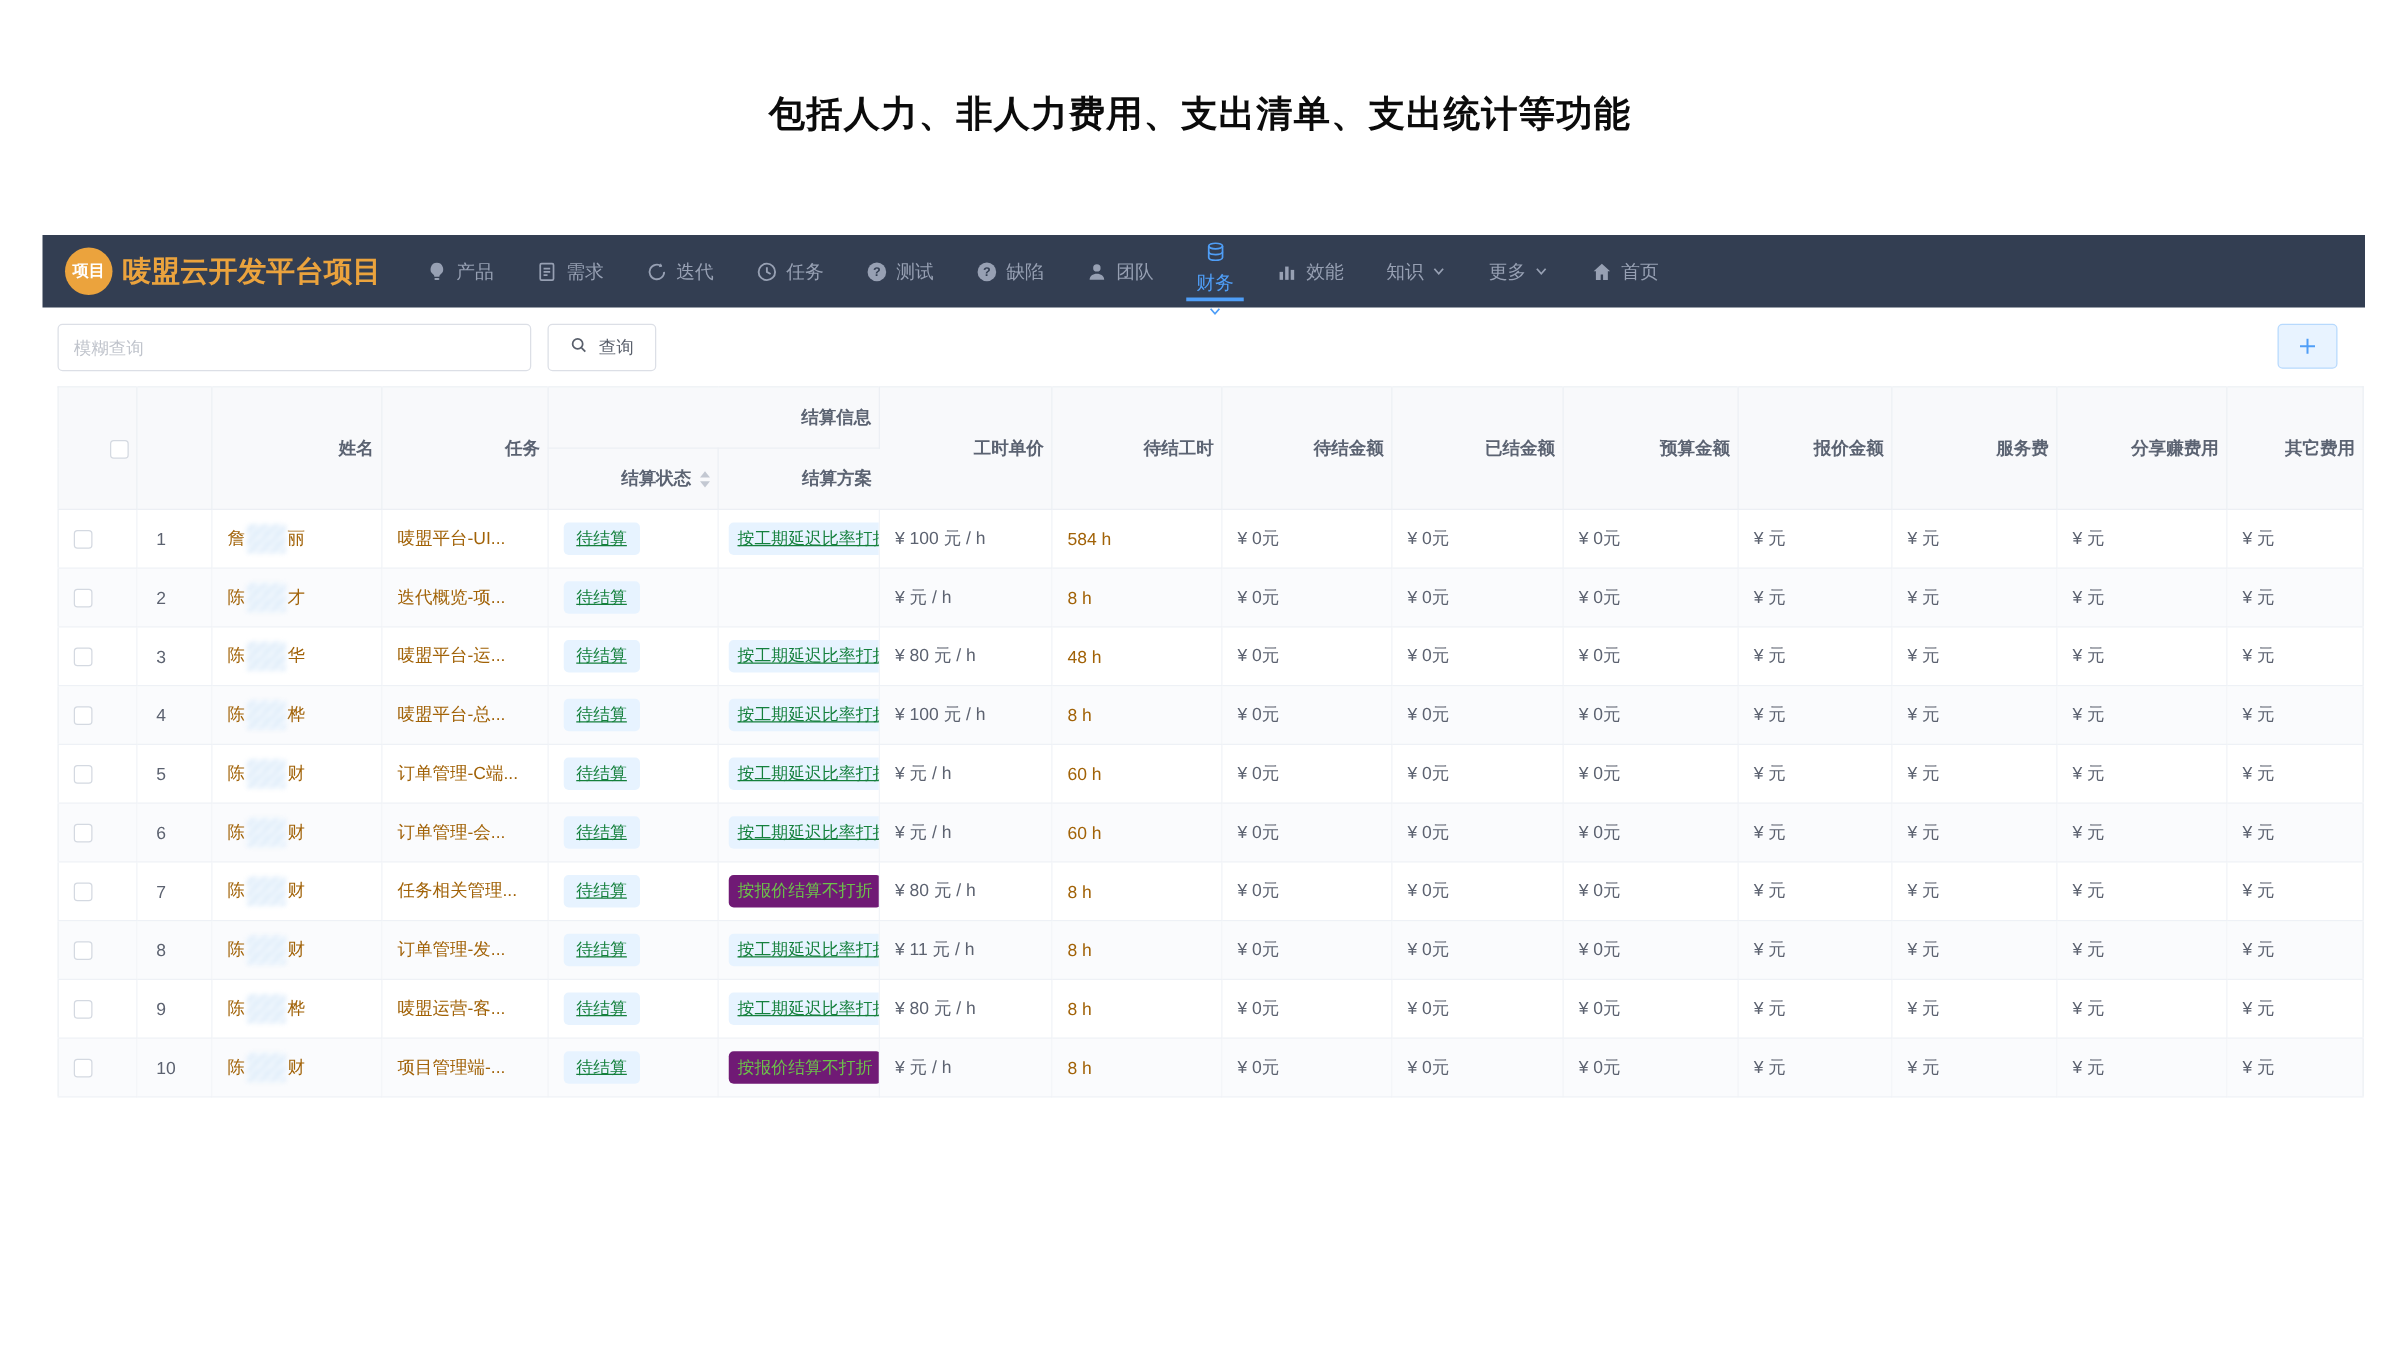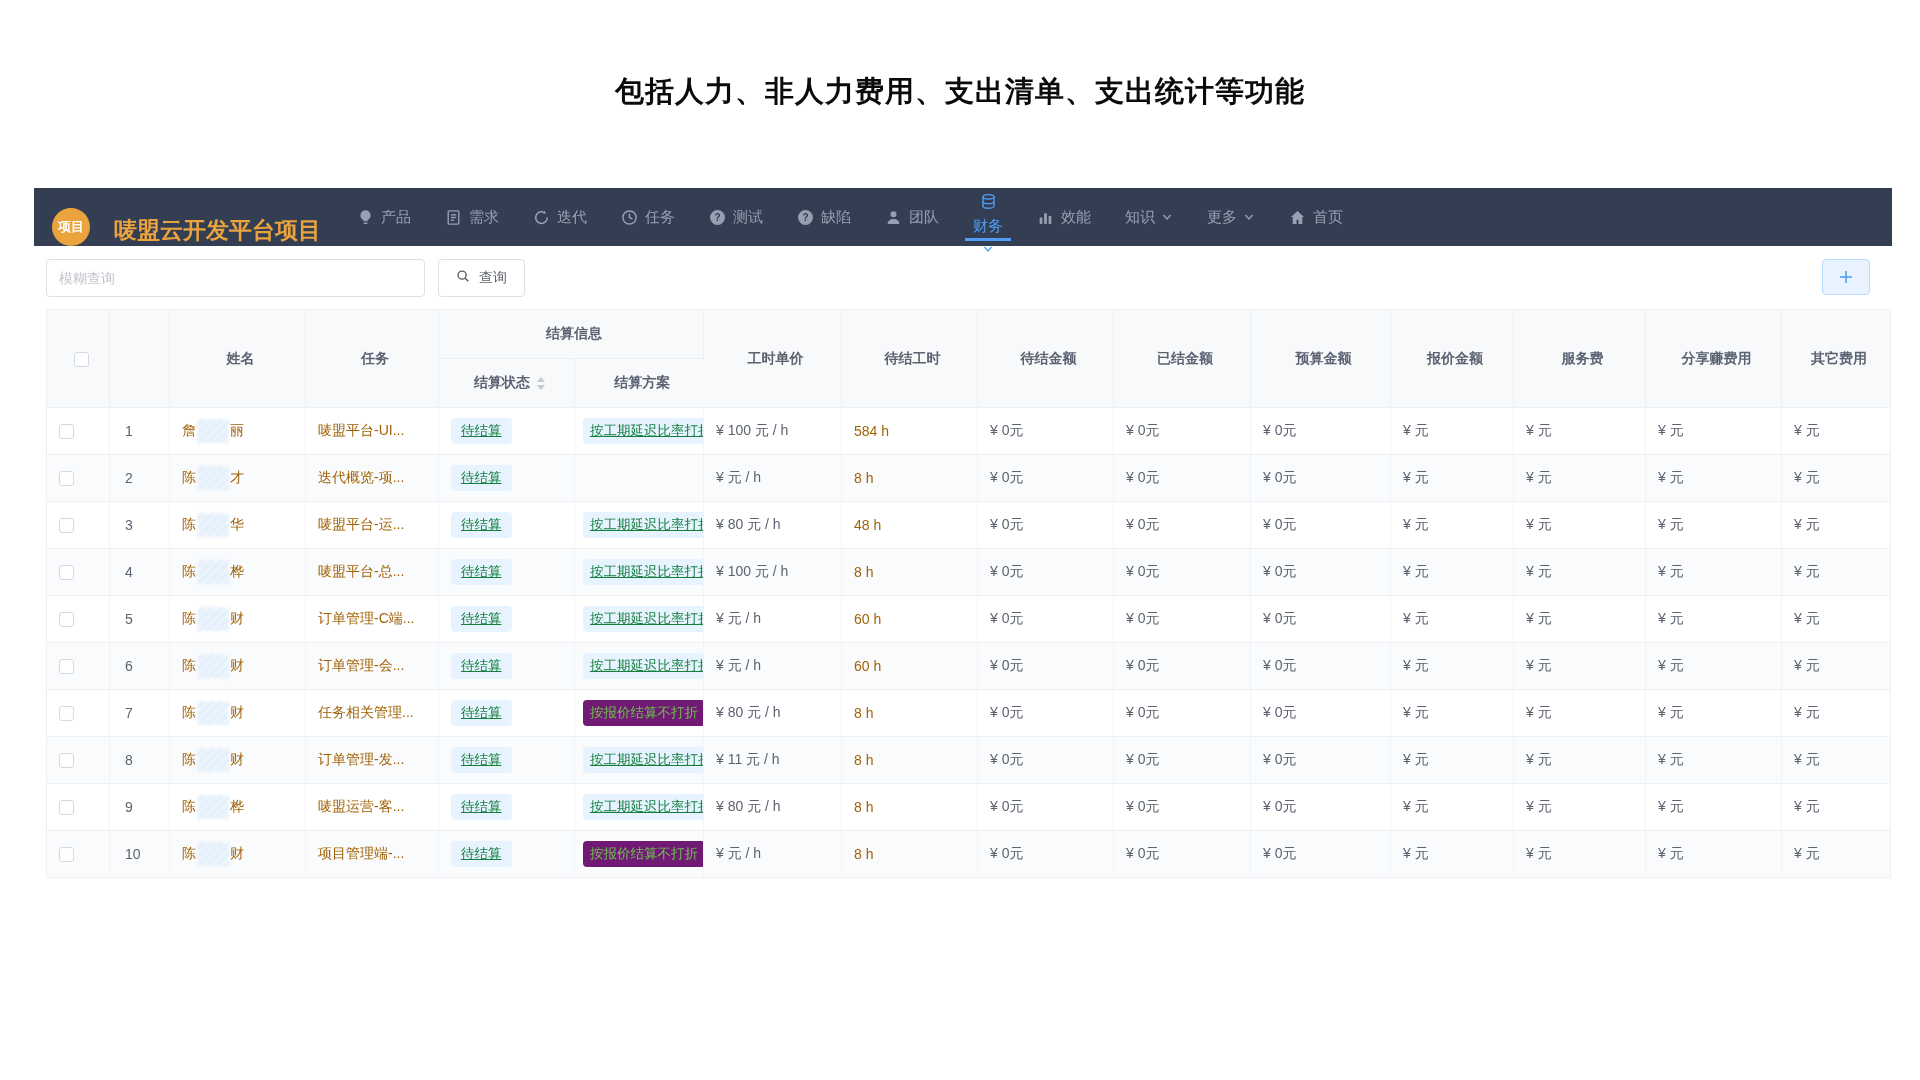--- a/index.html
+++ b/index.html
@@ -6,24 +6,24 @@
   html,body { width:1920px; height:1080px; background:#fff;
     font-family:"Liberation Sans","DejaVu Sans",sans-serif; }
   body { position:relative; overflow:hidden; }
 
   .page-title { position:absolute; top:72px; left:0; width:1920px; text-align:center;
     font-size:29px; font-weight:600; color:#0b0b0b; letter-spacing:1px; }
 
   .app { position:absolute; left:34px; top:188px; width:1858px; background:#fff; }
 
   
-  .navbar { height:58px; background:#333e52; display:flex; align-items:flex-end; padding:0 18px; }
+  .navbar { height:58px; background:#333e52; display:flex; align-items:center; padding:0 18px; }
   .logo-badge { width:38px; height:38px; border-radius:50%; background:#eba33d; color:#fff;
     font-size:13px; font-weight:700; display:flex; align-items:center; justify-content:center; flex:none; }
-  .project-name { color:#eba33d; font-size:23px; font-weight:700; margin-left:24px; white-space:nowrap; }
+  .project-name { color:#eba33d; font-size:23px; font-weight:700; margin-left:8px; white-space:nowrap; }
   .nav-menu { display:flex; align-items:center; margin-left:36px; gap:34px; height:58px; }
   .nav-item { display:flex; align-items:center; gap:7px; color:#97a0b3; font-size:15px;
     height:48px; position:relative; cursor:pointer; white-space:nowrap; }
   .nav-item.active { color:#4f9ef7;flex-direction:column; }
   .nav-item.active::after { content:""; position:absolute; bottom:0; left:-8px; right:-8px;
     height:3px; background:#4f9ef7; }
   .nav-ic { display:inline-flex; width:17px; height:17px; }
   .nav-ic svg { width:17px; height:17px; }
   .chev { display:inline-flex; width:12px; height:12px; margin-left:-1px; }
   .chev svg { width:12px; height:12px; }
@@ -47,21 +47,21 @@
     align-items:center; gap:6px; cursor:pointer; }
   .search-btn svg { width:14px; height:14px; }
   .add-btn { position:absolute; right:22px; top:13px; width:48px; height:36px; background:#e8f3ff;
     border:1px solid #b7d9fd; border-radius:4px; color:#4f9ef7; display:flex; align-items:center;
     justify-content:center; cursor:pointer; }
   .add-btn svg { width:14px; height:14px; }
 
   
   table { margin-left:12px; width:1844px; border-collapse:collapse; table-layout:fixed;
     border:1px solid #eceff4; }
-  thead th { background:#f8f9fb; font-weight:600; color:#5b6372; font-size:14px; text-align:center;
+  thead th { background:#f8f9fb; font-weight:600; color:#5b6372; font-size:14px; text-align:right;
     padding:0 6px 0 12px; border-right:1px solid #eceff4; border-bottom:1px solid #eceff4; height:49px; }
   thead th:last-child { border-right:none; }
   tbody td { height:47px; font-size:14px; color:#5c6270; padding:0 6px 0 12px;
     border-bottom:1px solid #eef1f6; border-right:1px solid #f1f4f8; overflow:hidden; white-space:nowrap; }
   tbody td:last-child { border-right:none; }
   tbody tr:nth-child(even) { background:#fafbfd; }
   .c-num { padding-left:15px; }
   .checkbox { display:inline-block; width:15px; height:15px; border:1px solid #d4d9e1;
     border-radius:3px; background:#fff; vertical-align:middle; cursor:pointer; }
   .link { color:#a16207; cursor:pointer;margin-top:32px; }

